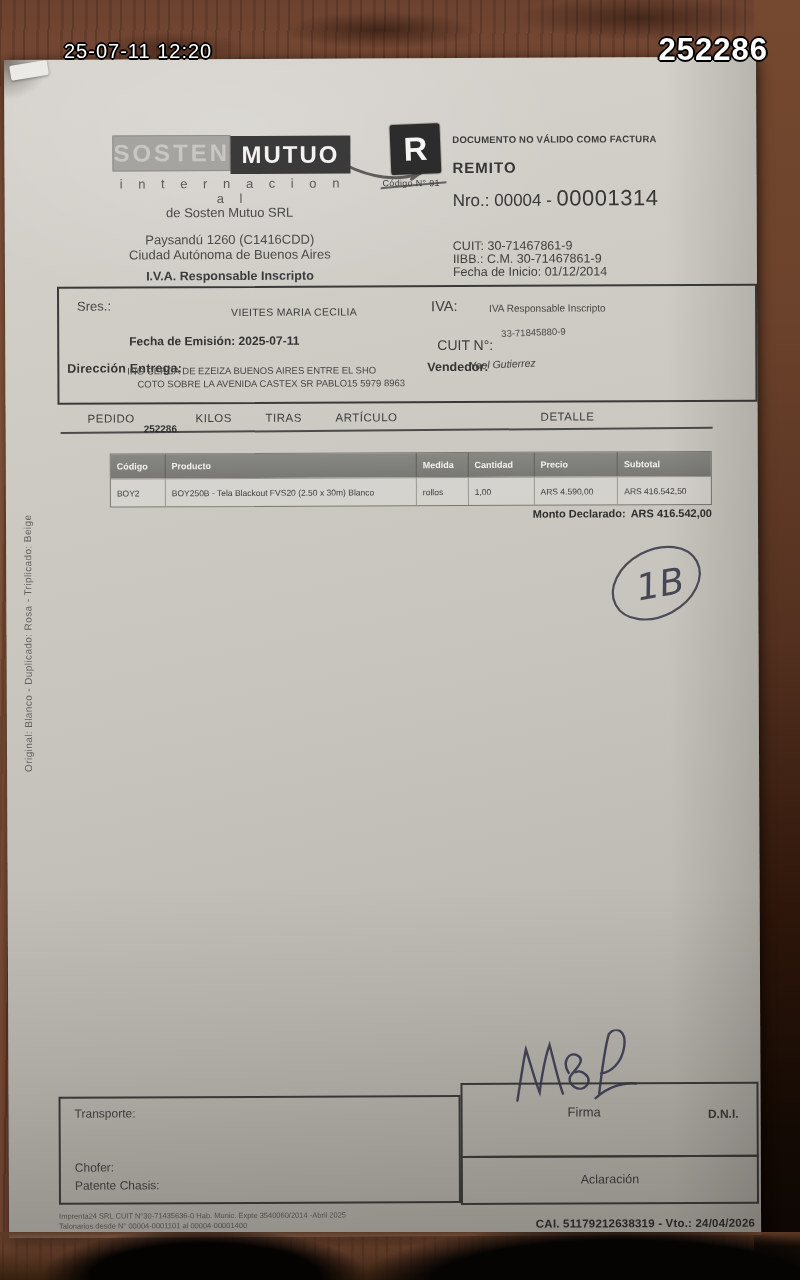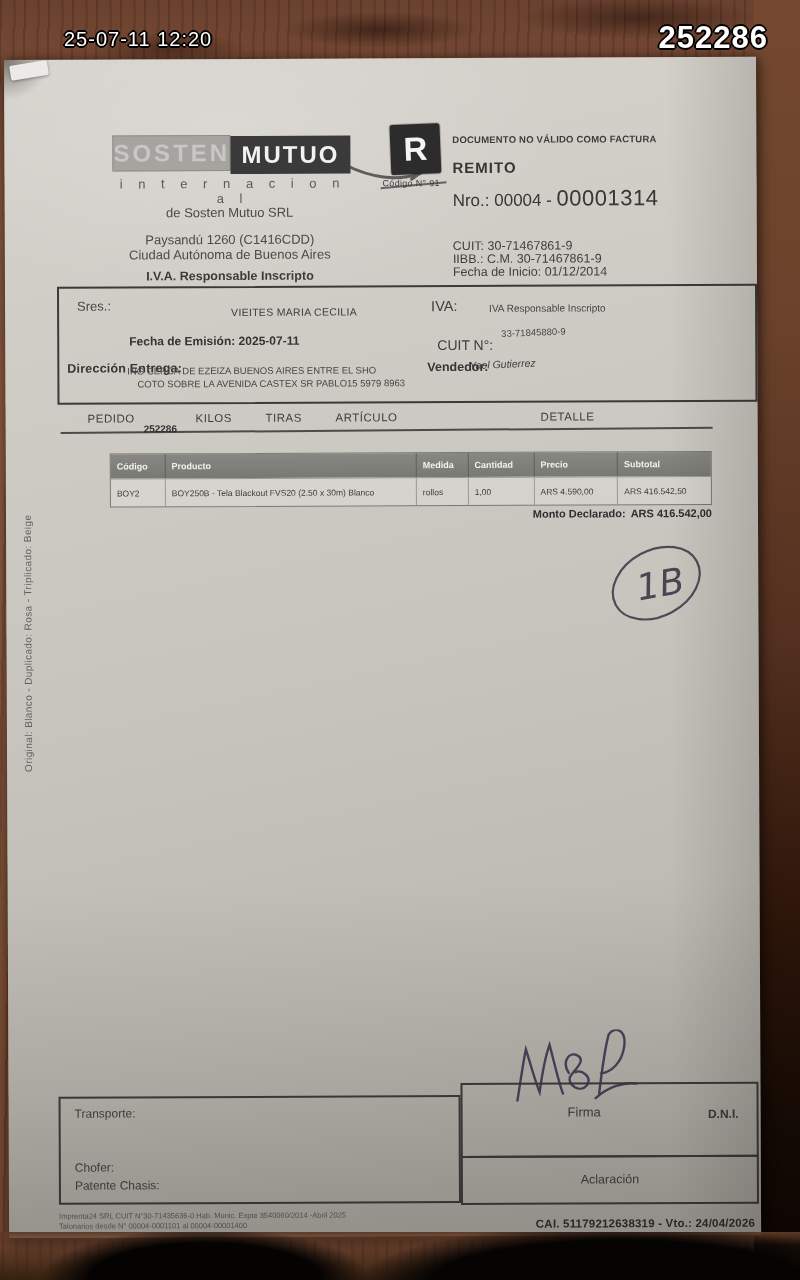--- a/index.html
+++ b/index.html
@@ -24,21 +24,21 @@
     position:absolute; left:0; bottom:0; width:100%; height:48px;
     background:
       radial-gradient(210px 64px at 205px 46px, #050302 55%, rgba(5,3,2,0) 78%),
       radial-gradient(330px 76px at 620px 52px, #060403 58%, rgba(6,4,3,0) 80%),
       linear-gradient(180deg, #5e3a26 0%, #45281734 30%, #35200f 100%);
   }
 
   
   .stamp { position:absolute; color:#fff; font-weight:bold;
     text-shadow:-2px 0 0 #000, 2px 0 0 #000, 0 -2px 0 #000, 0 2px 0 #000,
-                -1px -1px 0 #000, 1px 1px 0 #000, -1px 1px 0 #000, 1px -1px 0 #000; }
+                -1px -1px 0 #000, 1px 1px 0 #000, -1px 1px 0 #000, 1px -1px 0 #000;margin-top:12px; }
   .stamp-time { left:64px; top:28px; font-size:20px; letter-spacing:1px; font-weight:normal; }
   .stamp-id   { right:32px; top:20px; font-size:31px; letter-spacing:1px; }
 
   
   .paper {
     position:absolute; left:4px; top:60px; width:752px; height:1178px;
     transform:rotate(-0.25deg); transform-origin:top left;
     background:
       radial-gradient(480px 260px at 30% 6%, rgba(255,255,255,.16), transparent 70%),
       linear-gradient(168deg, #d6d3cd 0%, #cecbc5 28%, #c7c4be 52%, #bdbab4 76%, #aeaba5 100%);

